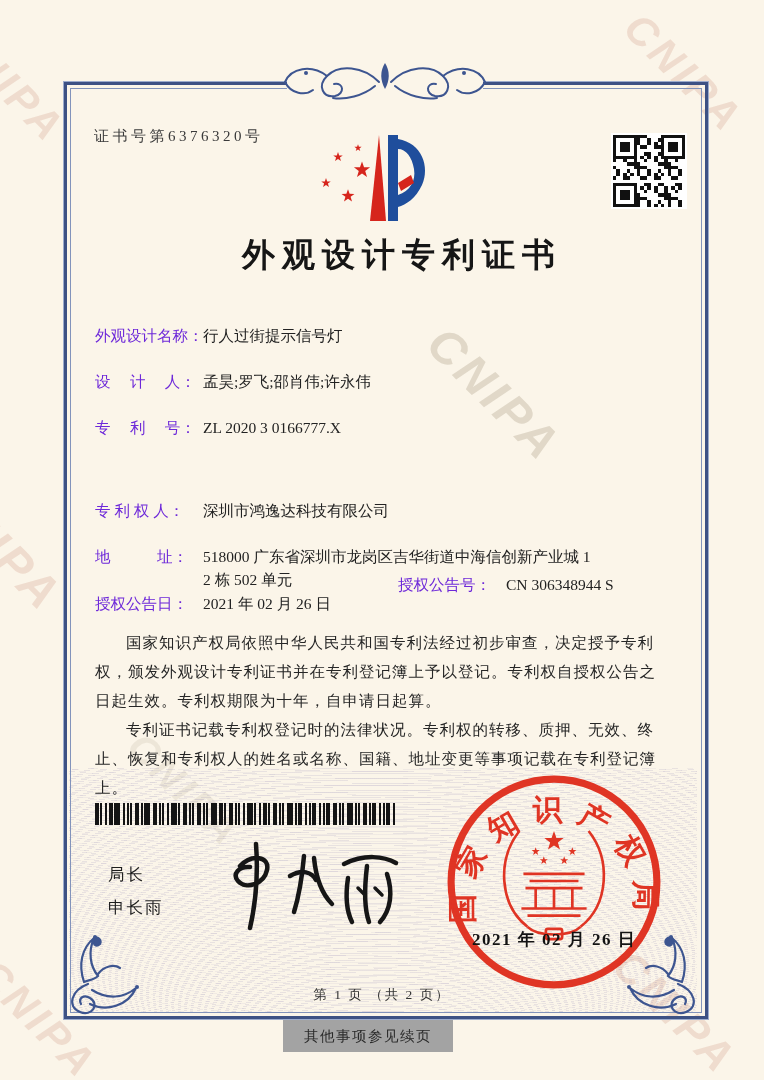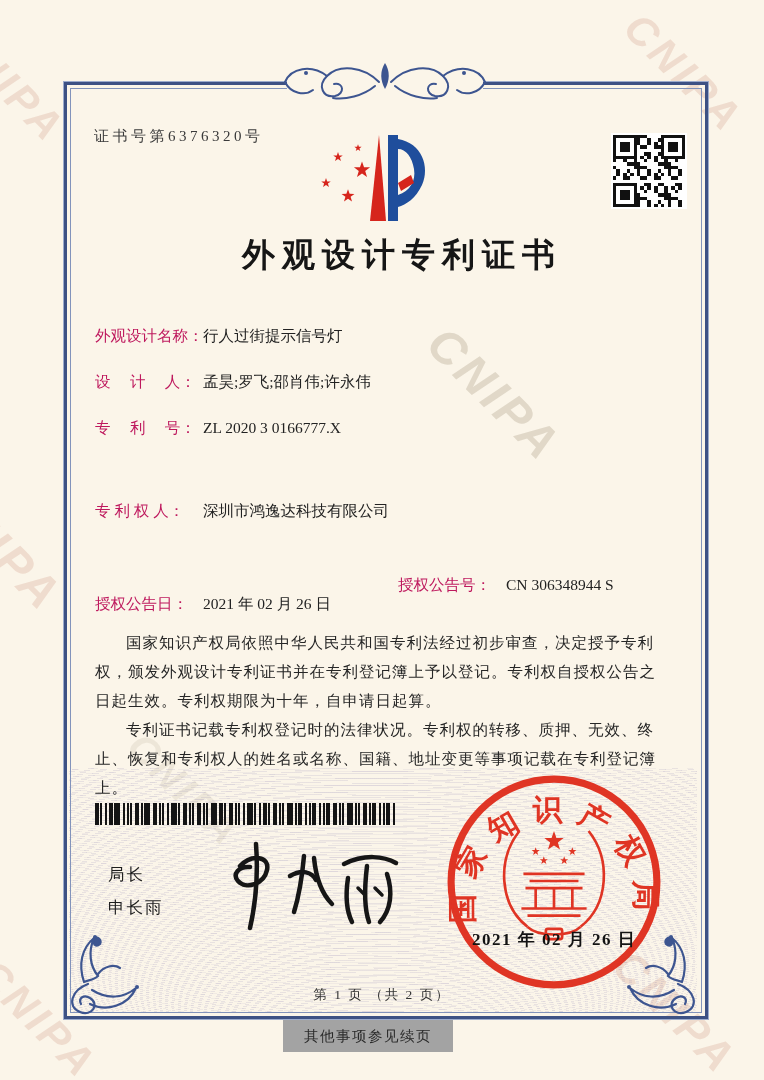--- a/index.html
+++ b/index.html
@@ -22,21 +22,21 @@
       box-shadow:0 0 0 1px #9cabcc;pointer-events:none;}
   .ornament{position:absolute;z-index:3;pointer-events:none;}
   
   .cert-no{position:absolute;left:94px;top:127px;font-size:15px;letter-spacing:3.5px;color:#3a3a3a;z-index:4;}
   .qr{position:absolute;left:611px;top:133px;width:72px;height:72px;background:#fff;z-index:4;padding:2px;}
   .logo{position:absolute;left:318px;top:133px;z-index:4;}
   .doc-title{position:absolute;left:0;top:233px;width:100%;text-align:center;font-size:33px;
       font-weight:bold;letter-spacing:7px;color:#161616;z-index:4;margin-left:20px;}
   
   .frow{position:absolute;left:95px;width:575px;font-size:15.5px;line-height:23px;z-index:4;white-space:nowrap;}
-  .flabel{display:inline-block;width:108px;color:#be185d;}
+  .flabel{display:inline-block;width:108px;color:#6d28d9;}
   .fvalue{color:#222;}
   .addr-lines{display:inline-block;vertical-align:top;white-space:normal;width:440px;}
   .frow-half{position:absolute;font-size:15.5px;line-height:23px;z-index:4;white-space:nowrap;}
   
   .paras{position:absolute;left:95px;top:628px;width:576px;z-index:4;
       font-size:15.5px;line-height:29px;letter-spacing:1px;color:#262626;}
   .paras p{margin:0;text-indent:2em;}
   
   .barcode{position:absolute;left:95px;top:803px;width:330px;height:22px;z-index:4;font-size:0;}
   .barcode i{display:inline-block;height:100%;background:#141414;}
@@ -337,20 +337,23 @@
   </div>
   <div class="frow" style="top:370px">
     <span class="flabel">设　 计 　人：</span><span class="fvalue">孟昊;罗飞;邵肖伟;许永伟</span>
   </div>
   <div class="frow" style="top:416px">
     <span class="flabel">专　 利 　号：</span><span class="fvalue">ZL 2020 3 0166777.X</span>
   </div>
   <div class="frow" style="top:499px">
     <span class="flabel">专 利 权 人：</span><span class="fvalue">深圳市鸿逸达科技有限公司</span>
   </div>
+  <div class="frow" style="top:545px">
+    <span class="flabel" style="vertical-align:top">地　　　址：</span><span class="addr-lines"><span class="fvalue">518000 广东省深圳市龙岗区吉华街道中海信创新产业城 1</span><br><span class="fvalue">2 栋 502 单元</span></span>
+  </div>
   <div class="frow-half" style="left:95px;top:592px">
     <span class="flabel">授权公告日：</span><span class="fvalue">2021 年 02 月 26 日</span>
   </div>
   <div class="frow-half" style="left:398px;top:573px">
     <span class="flabel">授权公告号：</span><span class="fvalue">CN 306348944 S</span>
   </div>
 
   <div class="paras">
     <p>国家知识产权局依照中华人民共和国专利法经过初步审查，决定授予专利权，颁发外观设计专利证书并在专利登记簿上予以登记。专利权自授权公告之日起生效。专利权期限为十年，自申请日起算。</p>
     <p>专利证书记载专利权登记时的法律状况。专利权的转移、质押、无效、终止、恢复和专利权人的姓名或名称、国籍、地址变更等事项记载在专利登记簿上。</p>

